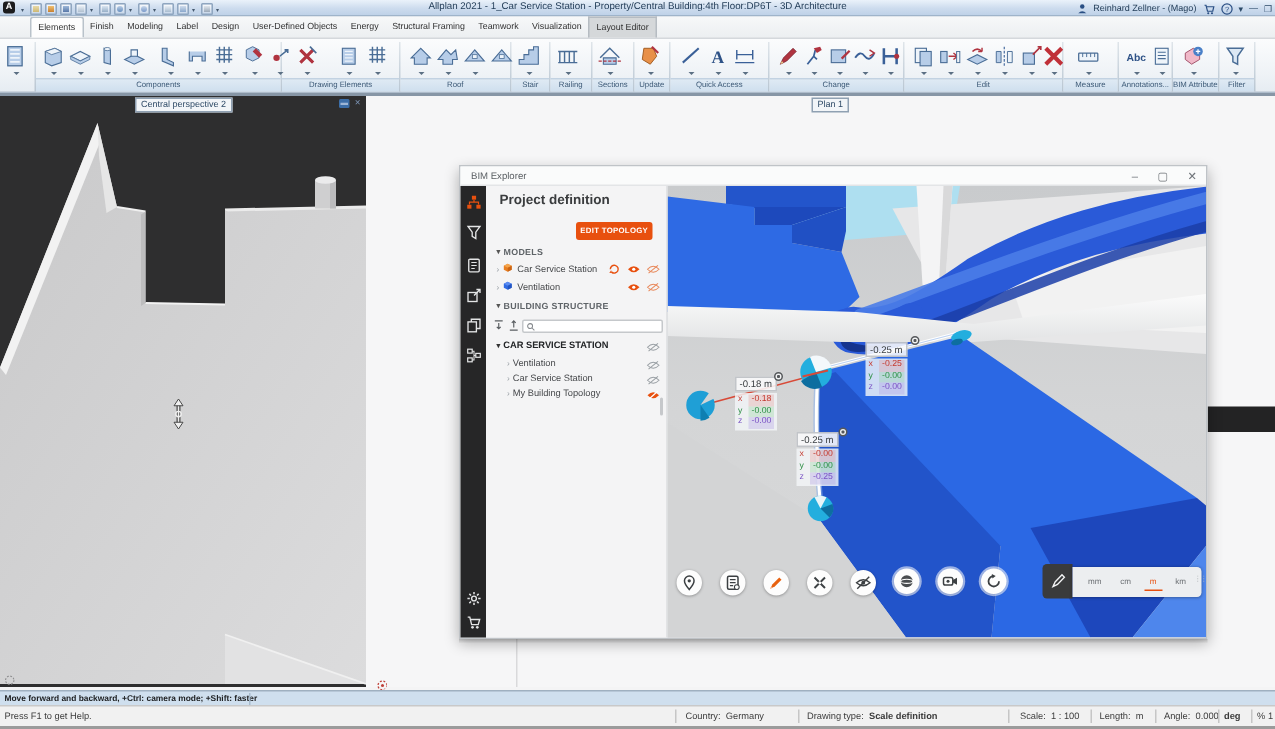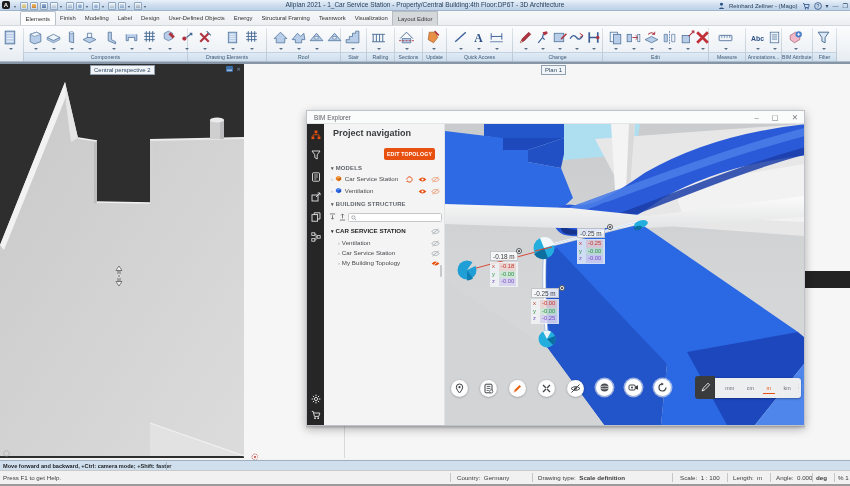--- a/index.html
+++ b/index.html
@@ -792,21 +792,21 @@
           <div class="sb-icon" style="top:286px">
               <svg viewBox="0 0 10 10">
                 <path d="M0.8 1.4 H2.2 L3.4 6.4 H7.8 L8.8 3 H2.8" fill="none" stroke="#e4e5e6" stroke-width="0.9"></path>
                 <circle cx="4" cy="8.2" r="0.9" fill="#e4e5e6"></circle>
                 <circle cx="7.2" cy="8.2" r="0.9" fill="#e4e5e6"></circle>
               </svg>
             </div>
         </div>
 
         <div class="bim-panel">
-          <div class="panel-title">Project navigation</div>
+          <div class="panel-title">Project definition</div>
           <div class="btn-topology">EDIT TOPOLOGY</div>
 
           <div class="sec-head" style="top:41px"><span class="tri">▾</span><span>MODELS</span></div>
 
           <div class="tree-row" style="top:50px">
             <span class="chev">›</span><svg class="cube" viewBox="0 0 8 8">
                 <path d="M1 2.5 L4 1 L7 2.5 L7 5.5 L4 7 L1 5.5 Z" fill="#e87f22"></path>
                 <path d="M1 2.5 L4 4 L7 2.5 L4 1 Z" fill="#f3a54e"></path>
                 <path d="M4 4 L4 7 L7 5.5 L7 2.5 Z" fill="#c96415"></path>
               </svg><span class="lbl">Car Service Station</span>

